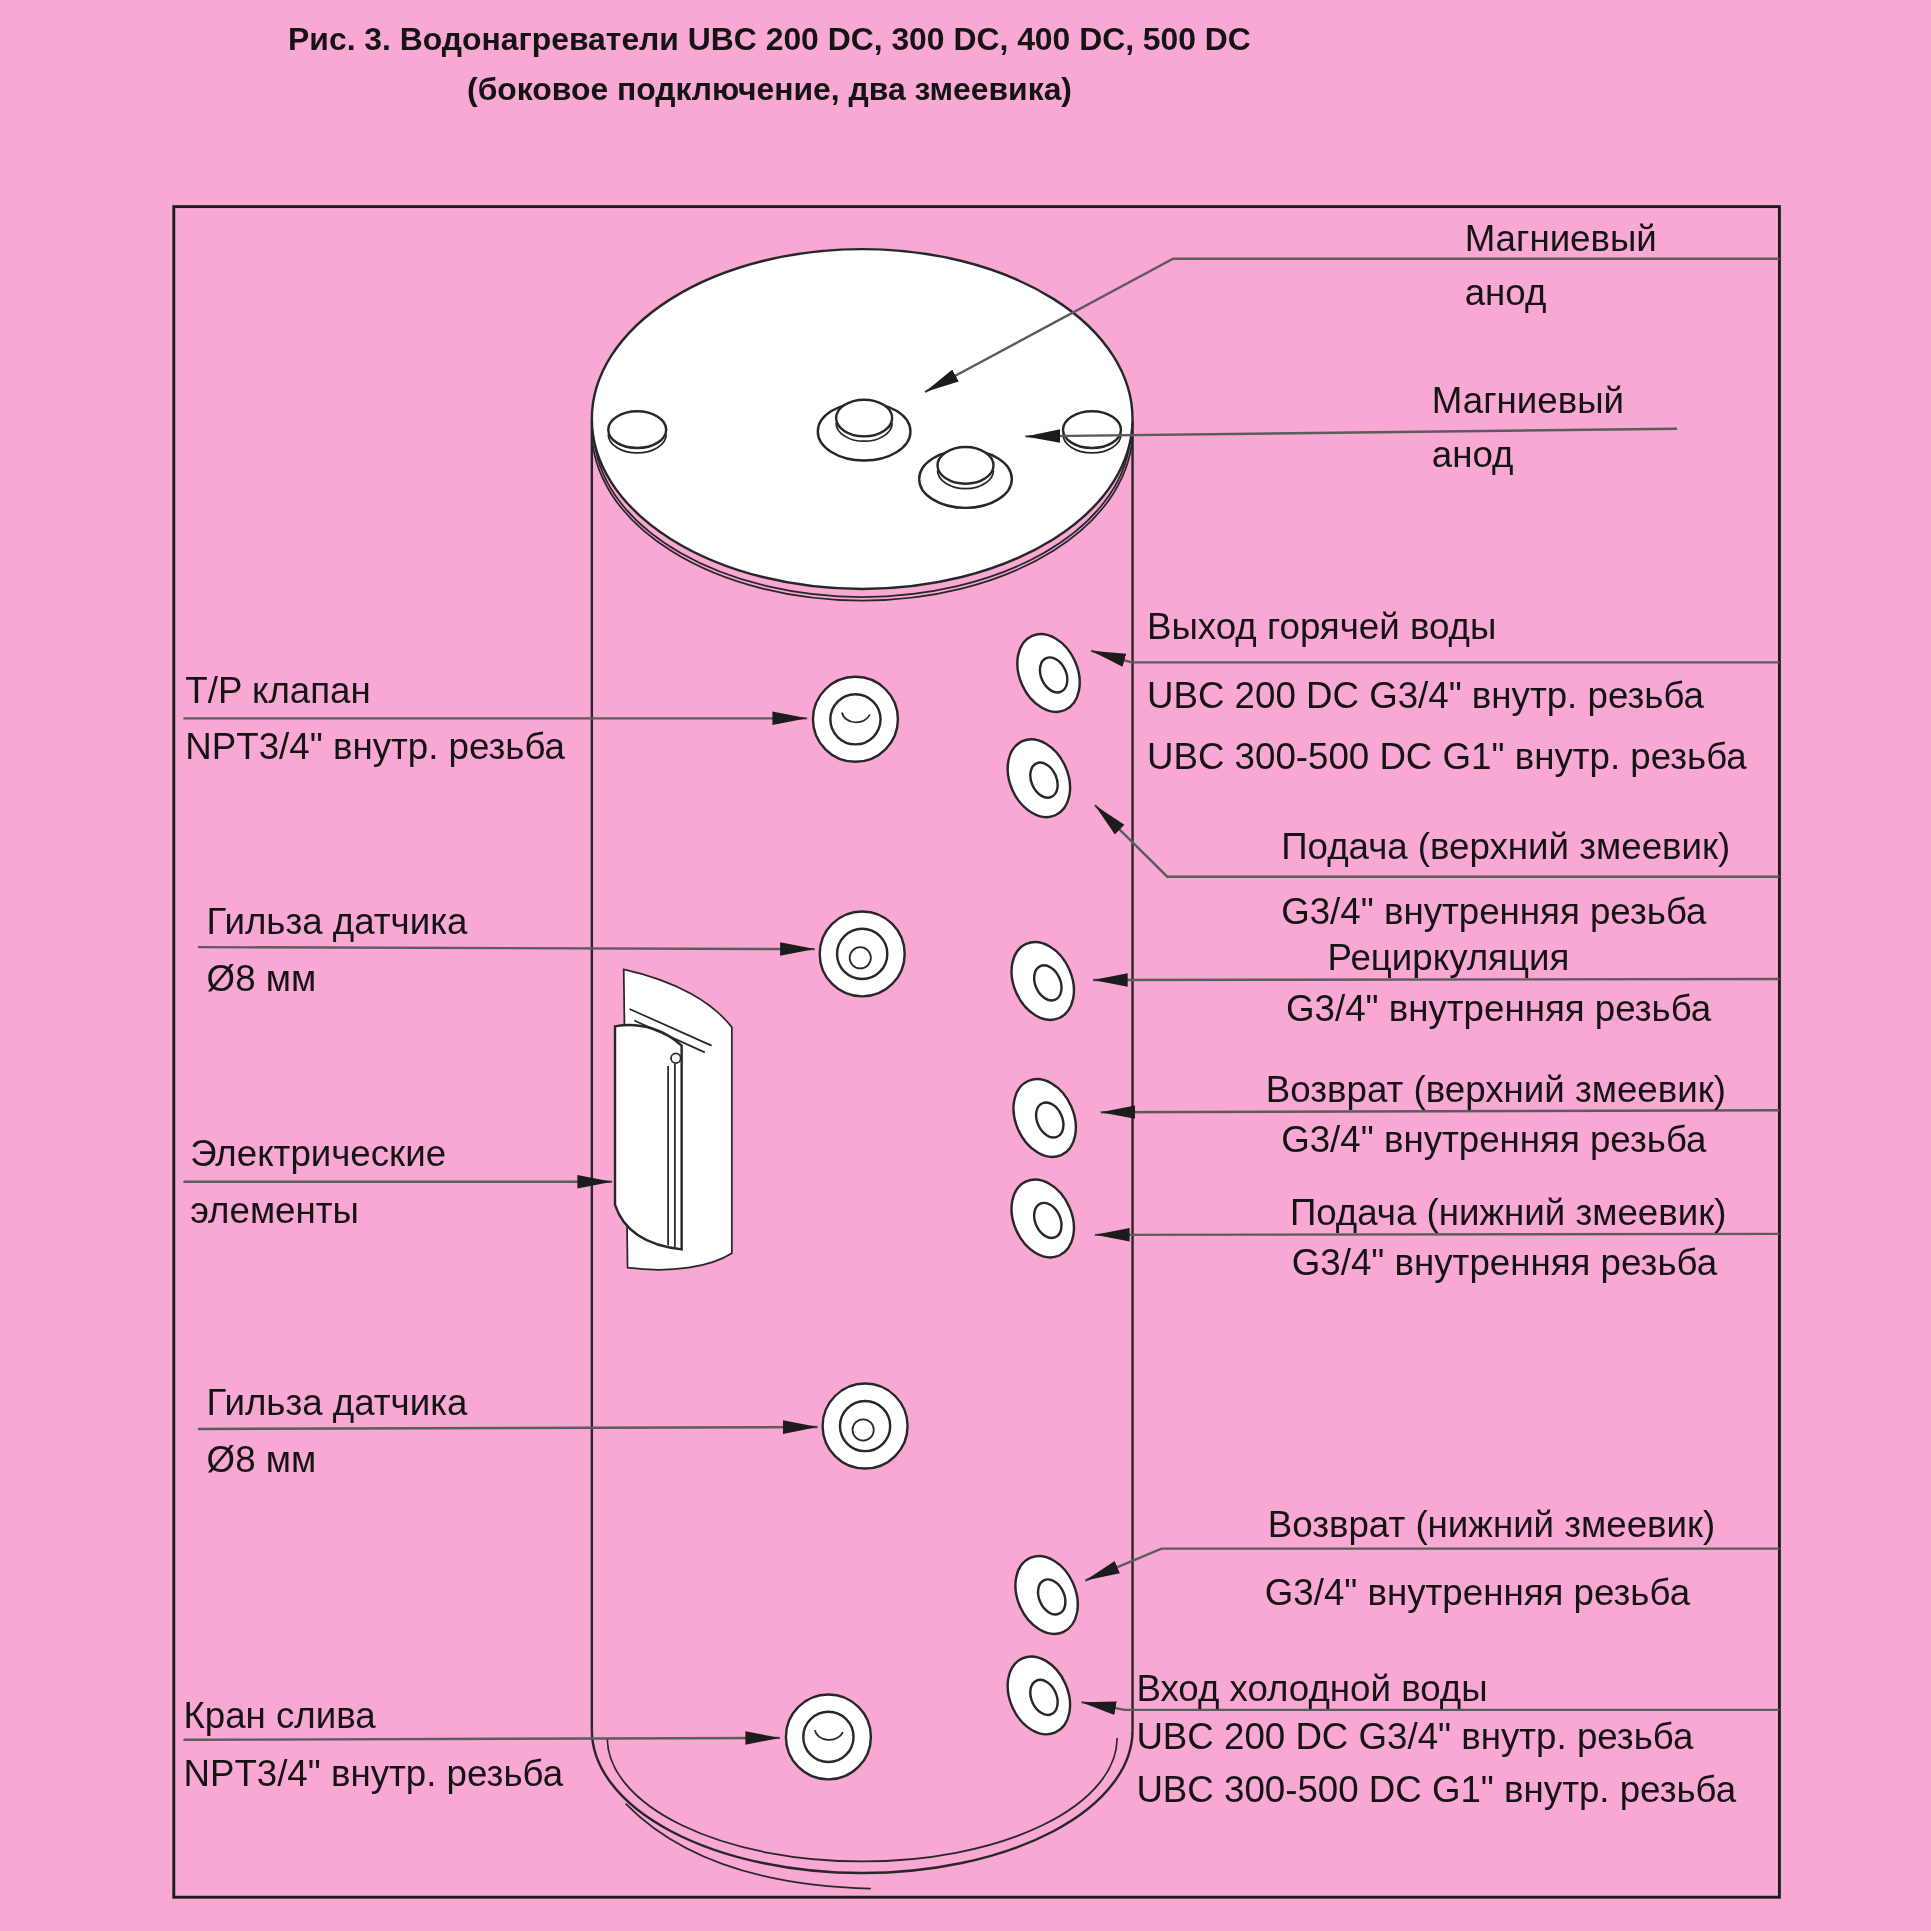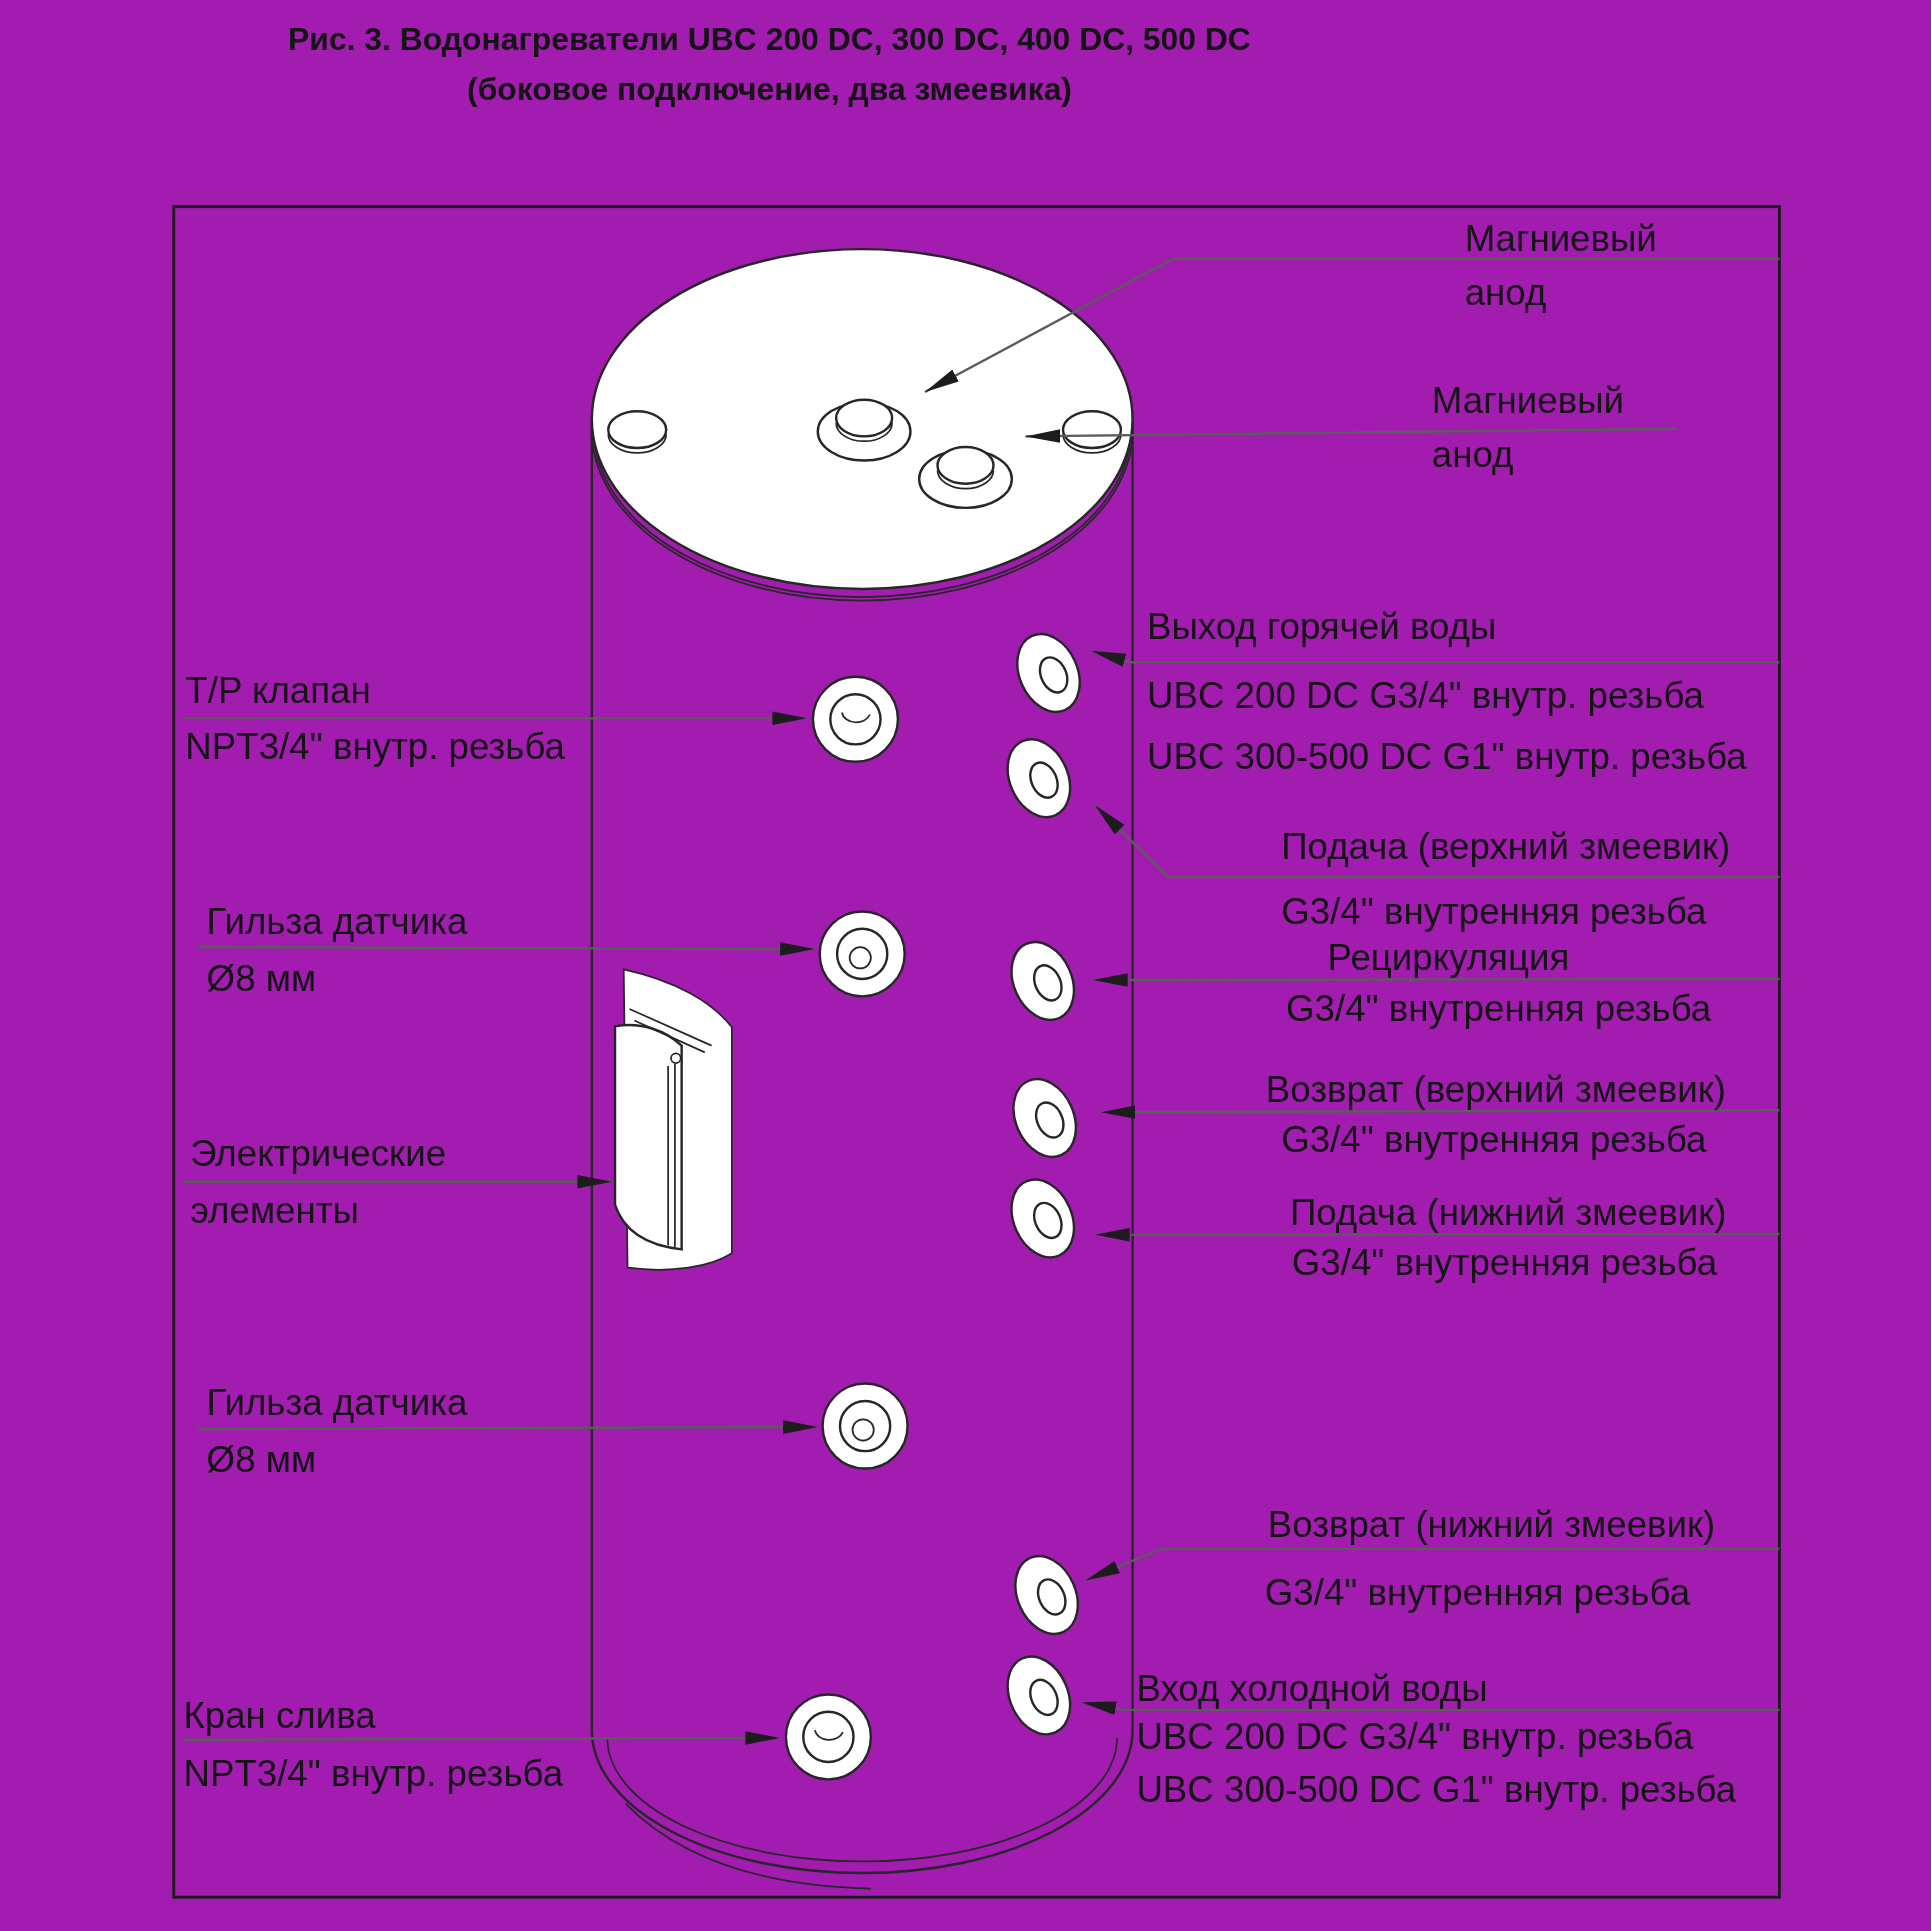--- a/index.html
+++ b/index.html
@@ -1,16 +1,16 @@
 <!DOCTYPE html>
 <html><head>
 <meta charset="utf-8">
 <style>
   html,body{margin:0;padding:0;background:#ffffff;}
-  #page{position:relative;width:1931px;height:1931px;background:#a21caf;
+  #page{position:relative;width:1931px;height:1931px;background:#f9a8d4;
         font-family:"Liberation Sans",sans-serif;text-align:center;}
   svg{position:absolute;left:0;top:0;}
   text{fill:#141414;}
   .title-line{font-size:33px;font-weight:bold;}
   .lbl{font-size:38px;}
   .leader{stroke:#5c5c5c;stroke-width:2.5;fill:none;}
   .frame{stroke:#1c1c1c;stroke-width:3;fill:none;}
   .d2{stroke:#272727;stroke-width:2.5;fill:none;}
   .d1{stroke:#272727;stroke-width:1.8;fill:none;}
   .dw{stroke:#272727;stroke-width:2.5;fill:#ffffff;}

